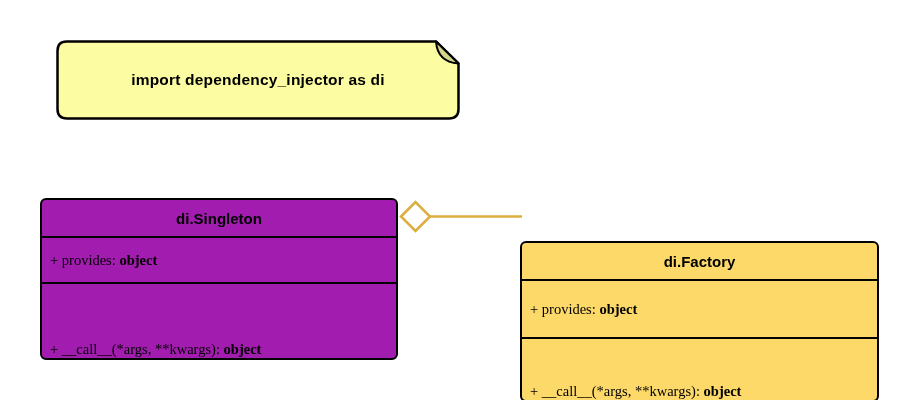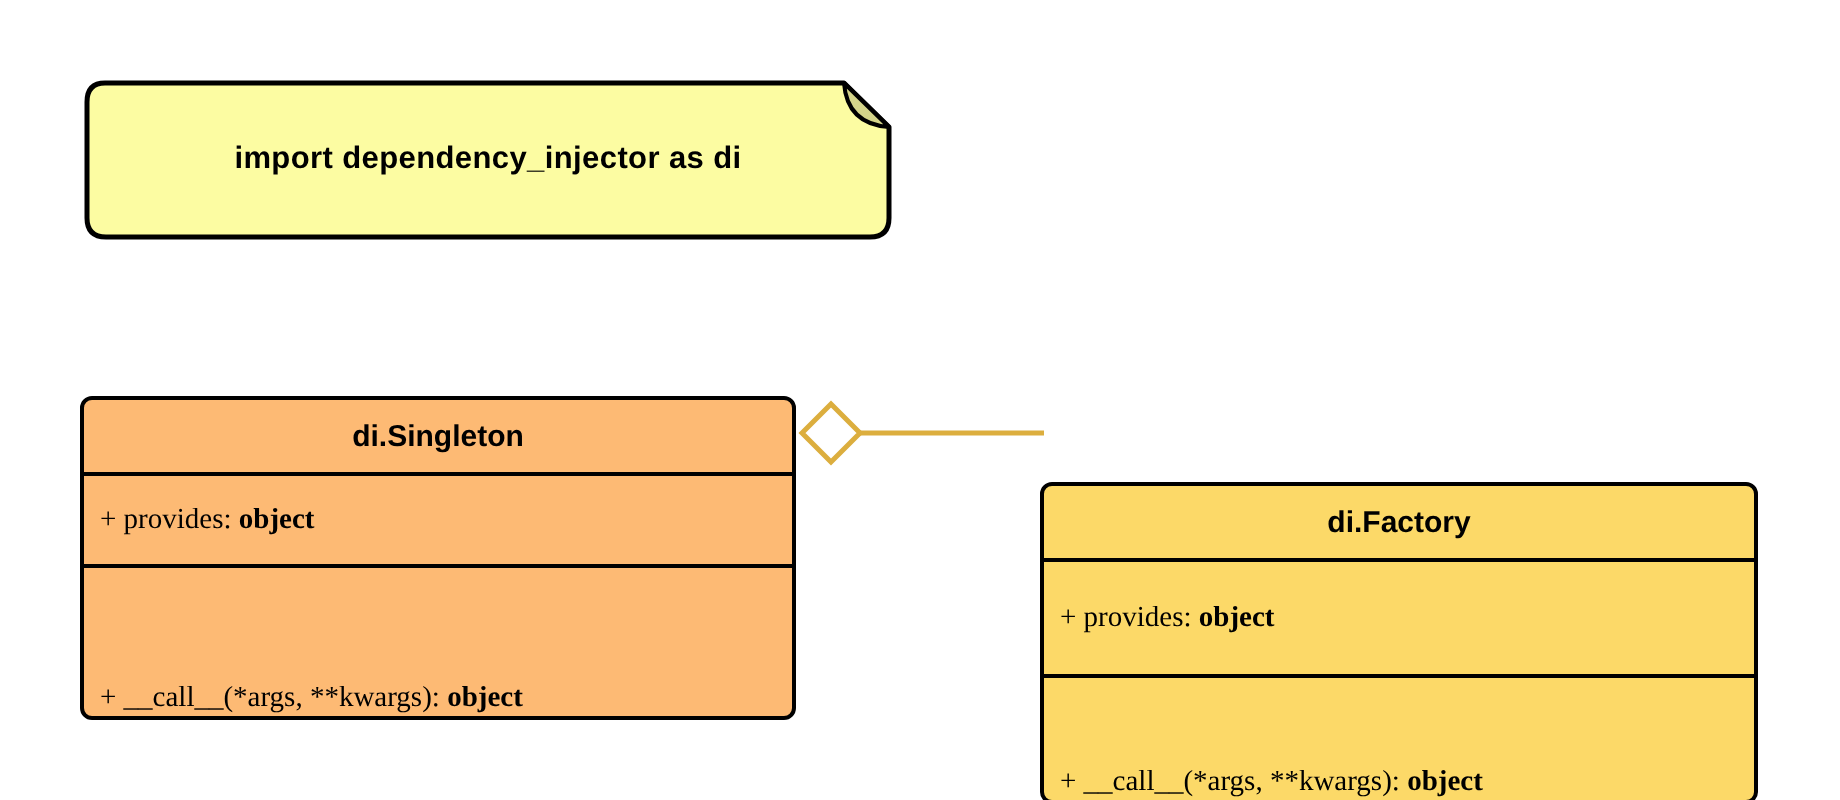--- a/index.html
+++ b/index.html
@@ -7,21 +7,21 @@
   body {
     font-family: "Liberation Sans", sans-serif;
     background: #ffffff;
     position: relative;
     overflow: hidden;
     color: #000;
   }
   .canvas { position: absolute; inset: 0; width: 920px; height: 400px; }
 
   
-  .note-wrap { position: absolute; left: 42px; top: 40px; width: 404px; height: 100px; }
+  .note-wrap { position: absolute; left: 56px; top: 40px; width: 404px; height: 100px; }
   .note-svg { position: absolute; left: 0; top: 0; width: 404px; height: 80px; overflow: visible; }
   .note-text {
     position: absolute; left: 0; top: 0; width: 404px; height: 80px;
     display: flex; align-items: center; justify-content: center;
     font-weight: bold; font-size: 15.5px; letter-spacing: 0.2px;
   }
 
   
   .class-box {
     position: absolute;
@@ -61,21 +61,21 @@
 <div class="canvas">
 
   <div class="note-wrap">
     <svg class="note-svg" viewBox="0 0 404 80">
       <path d="M 10.5 1.5 H 380 L 402.5 23.5 V 69 Q 402.5 78.5 393 78.5 H 11 Q 1.5 78.5 1.5 69 V 11 Q 1.5 1.5 10.5 1.5 Z" stroke="#000000" stroke-width="2.5" stroke-linejoin="round" fill="#fcfca2"></path>
       <path d="M 380 1.5 L 402.5 23.5 Q 381.5 22 380 1.5 Z" stroke="#000000" stroke-width="2" stroke-linejoin="round" fill="#d4d48a"></path>
     </svg>
     <div class="note-text">import dependency_injector as di</div>
   </div>
 
-  <div class="class-box singleton" style="background-color: #fdba74;">
+  <div class="class-box singleton" style="background-color: #a21caf;">
     <div class="class-header">di.Singleton</div>
     <div class="compartment attrs">
         <div class="member-line"><span>+ provides: </span><span class="bold">object</span></div>
       </div>
     <div class="compartment methods">
         <div class="member-line"><span>+ __call__(*args, **kwargs): </span><span class="bold">object</span></div>
       </div>
   </div>
 
   <div class="class-box factory" style="background-color: rgb(252, 217, 104); margin-top: 43px;">

